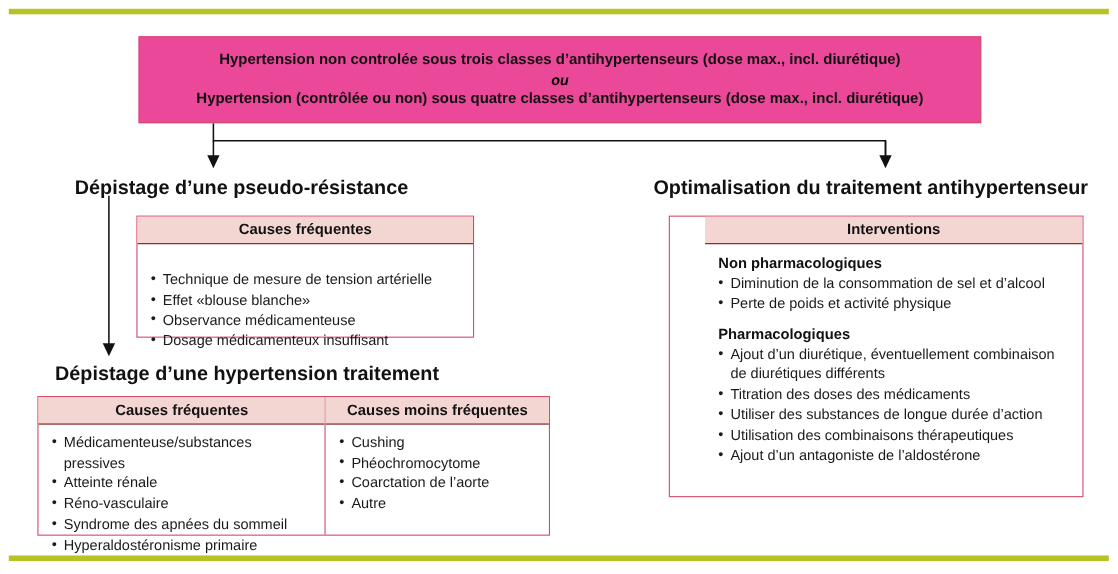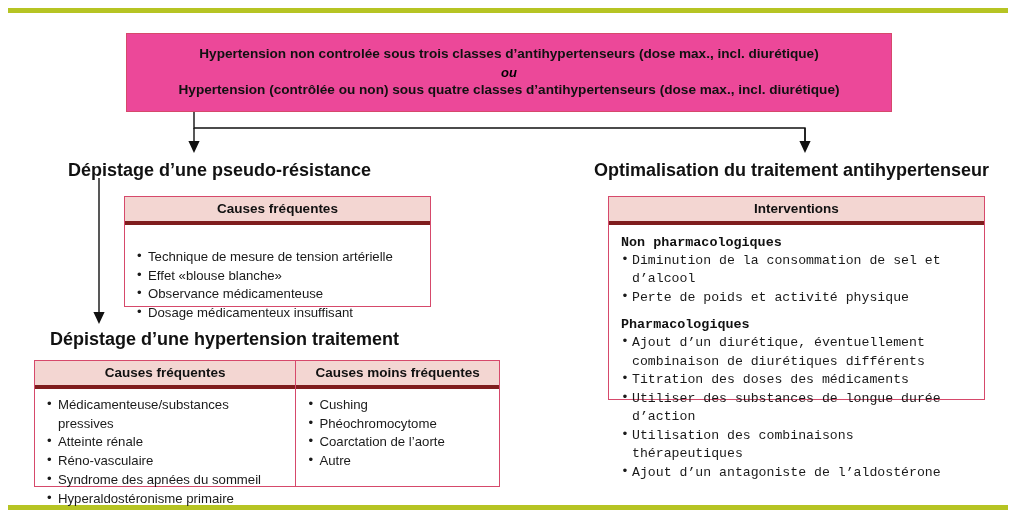--- a/index.html
+++ b/index.html
@@ -29,21 +29,21 @@
   }
 
   
   .box {
     position: absolute;
     border: 1px solid #d6496b;
     background: #ffffff;
   }
   .box-header {
     background: #f3d6d2;
-    border-bottom: 4px solid #7f1d1d;
+    border-bottom: 1px solid #7f1d1d;
     text-align: center;
     font-weight: bold;
     font-size: 13.5px;
     color: #111;
     padding: 4px 6px 5px 6px;
   }
   .box-body {
     padding: 7px 10px 9px 12px;
   }
   ul.bul {
@@ -110,22 +110,22 @@
     left: 34px; top: 360px; width: 466px; height: 127px;
     display: flex;
     flex-direction: row;
   }
   #box-secondaire .col { display: flex; flex-direction: column; }
   #box-secondaire .col.left { width: 262px; border-right: 1px solid #d6496b; }
   #box-secondaire .col.right { width: 203px; }
   #box-secondaire .box-header { text-align: center; }
 
   
-  #box-interv { left: 608px; top: 196px; width: 377px; height: 204px; }
-  #box-interv .box-body { padding: 8px 12px 8px 12px; font-family: Liberation Mono, monospace; }
+  #box-interv { left: 608px; top: 196px; width: 377px; height: 256px; padding-left: 32px; }
+  #box-interv .box-body { padding: 8px 12px 8px 12px; }
   .subhead {
     font-weight: bold;
     font-size: 13.4px;
     color: #111;
     margin: 2px 0 2px 0;
   }
   .subhead.second { margin-top: 10px; }
   #box-interv ul.bul li { line-height: 1.40; }
 
   

